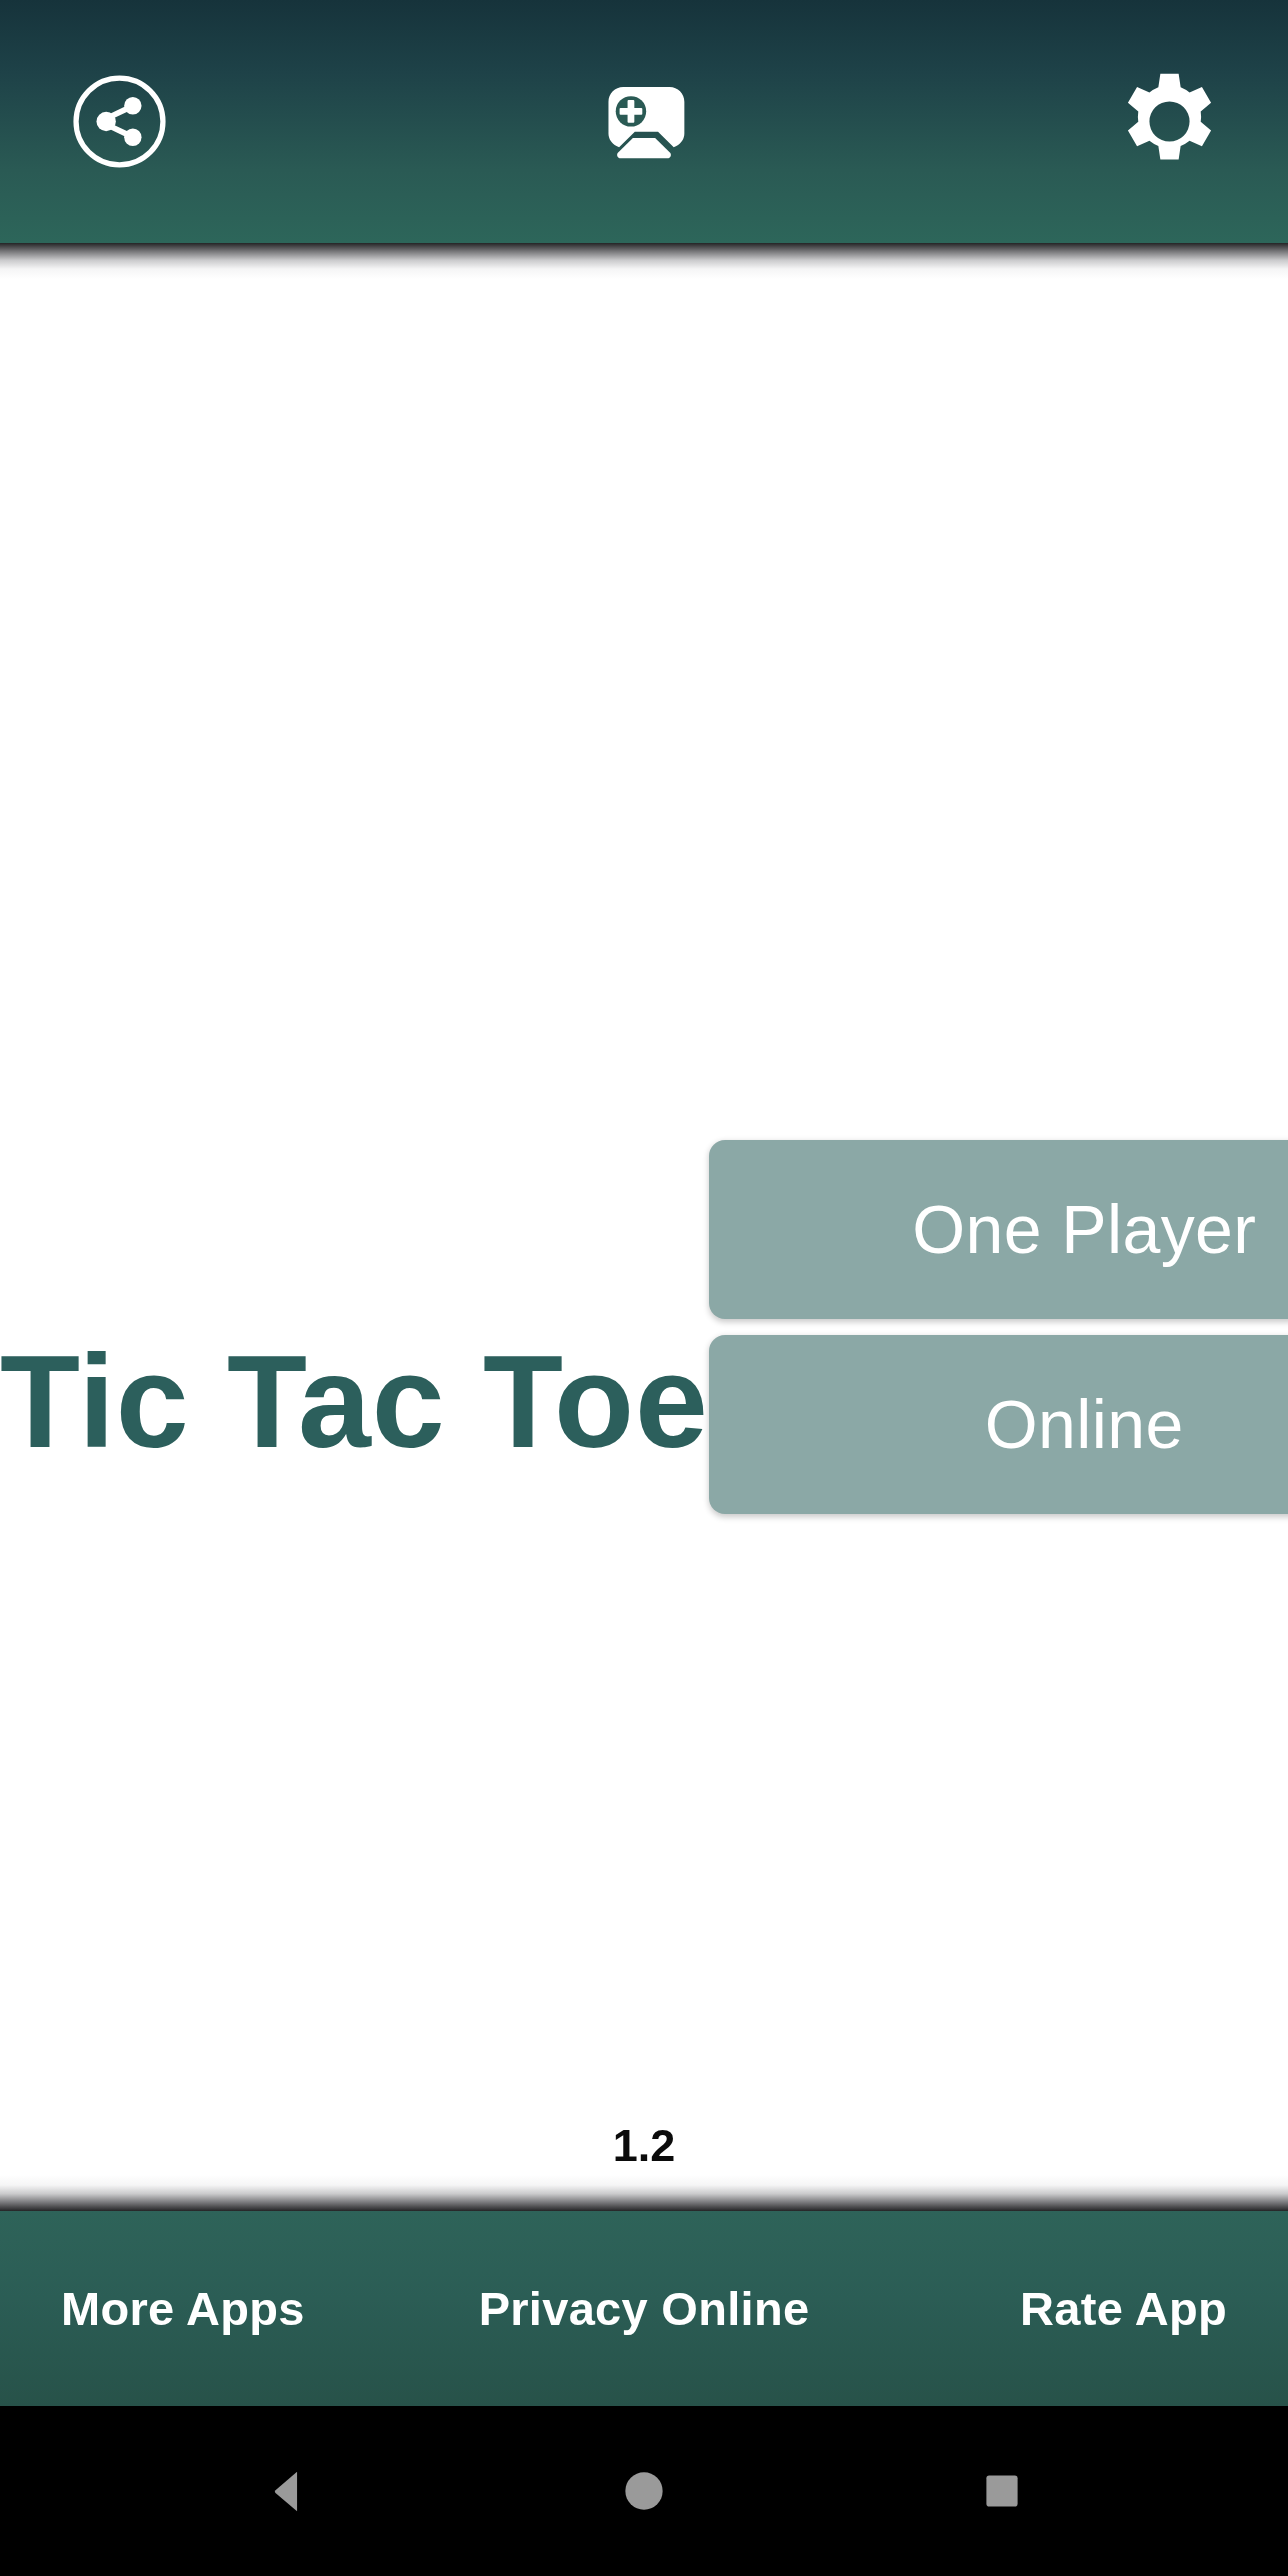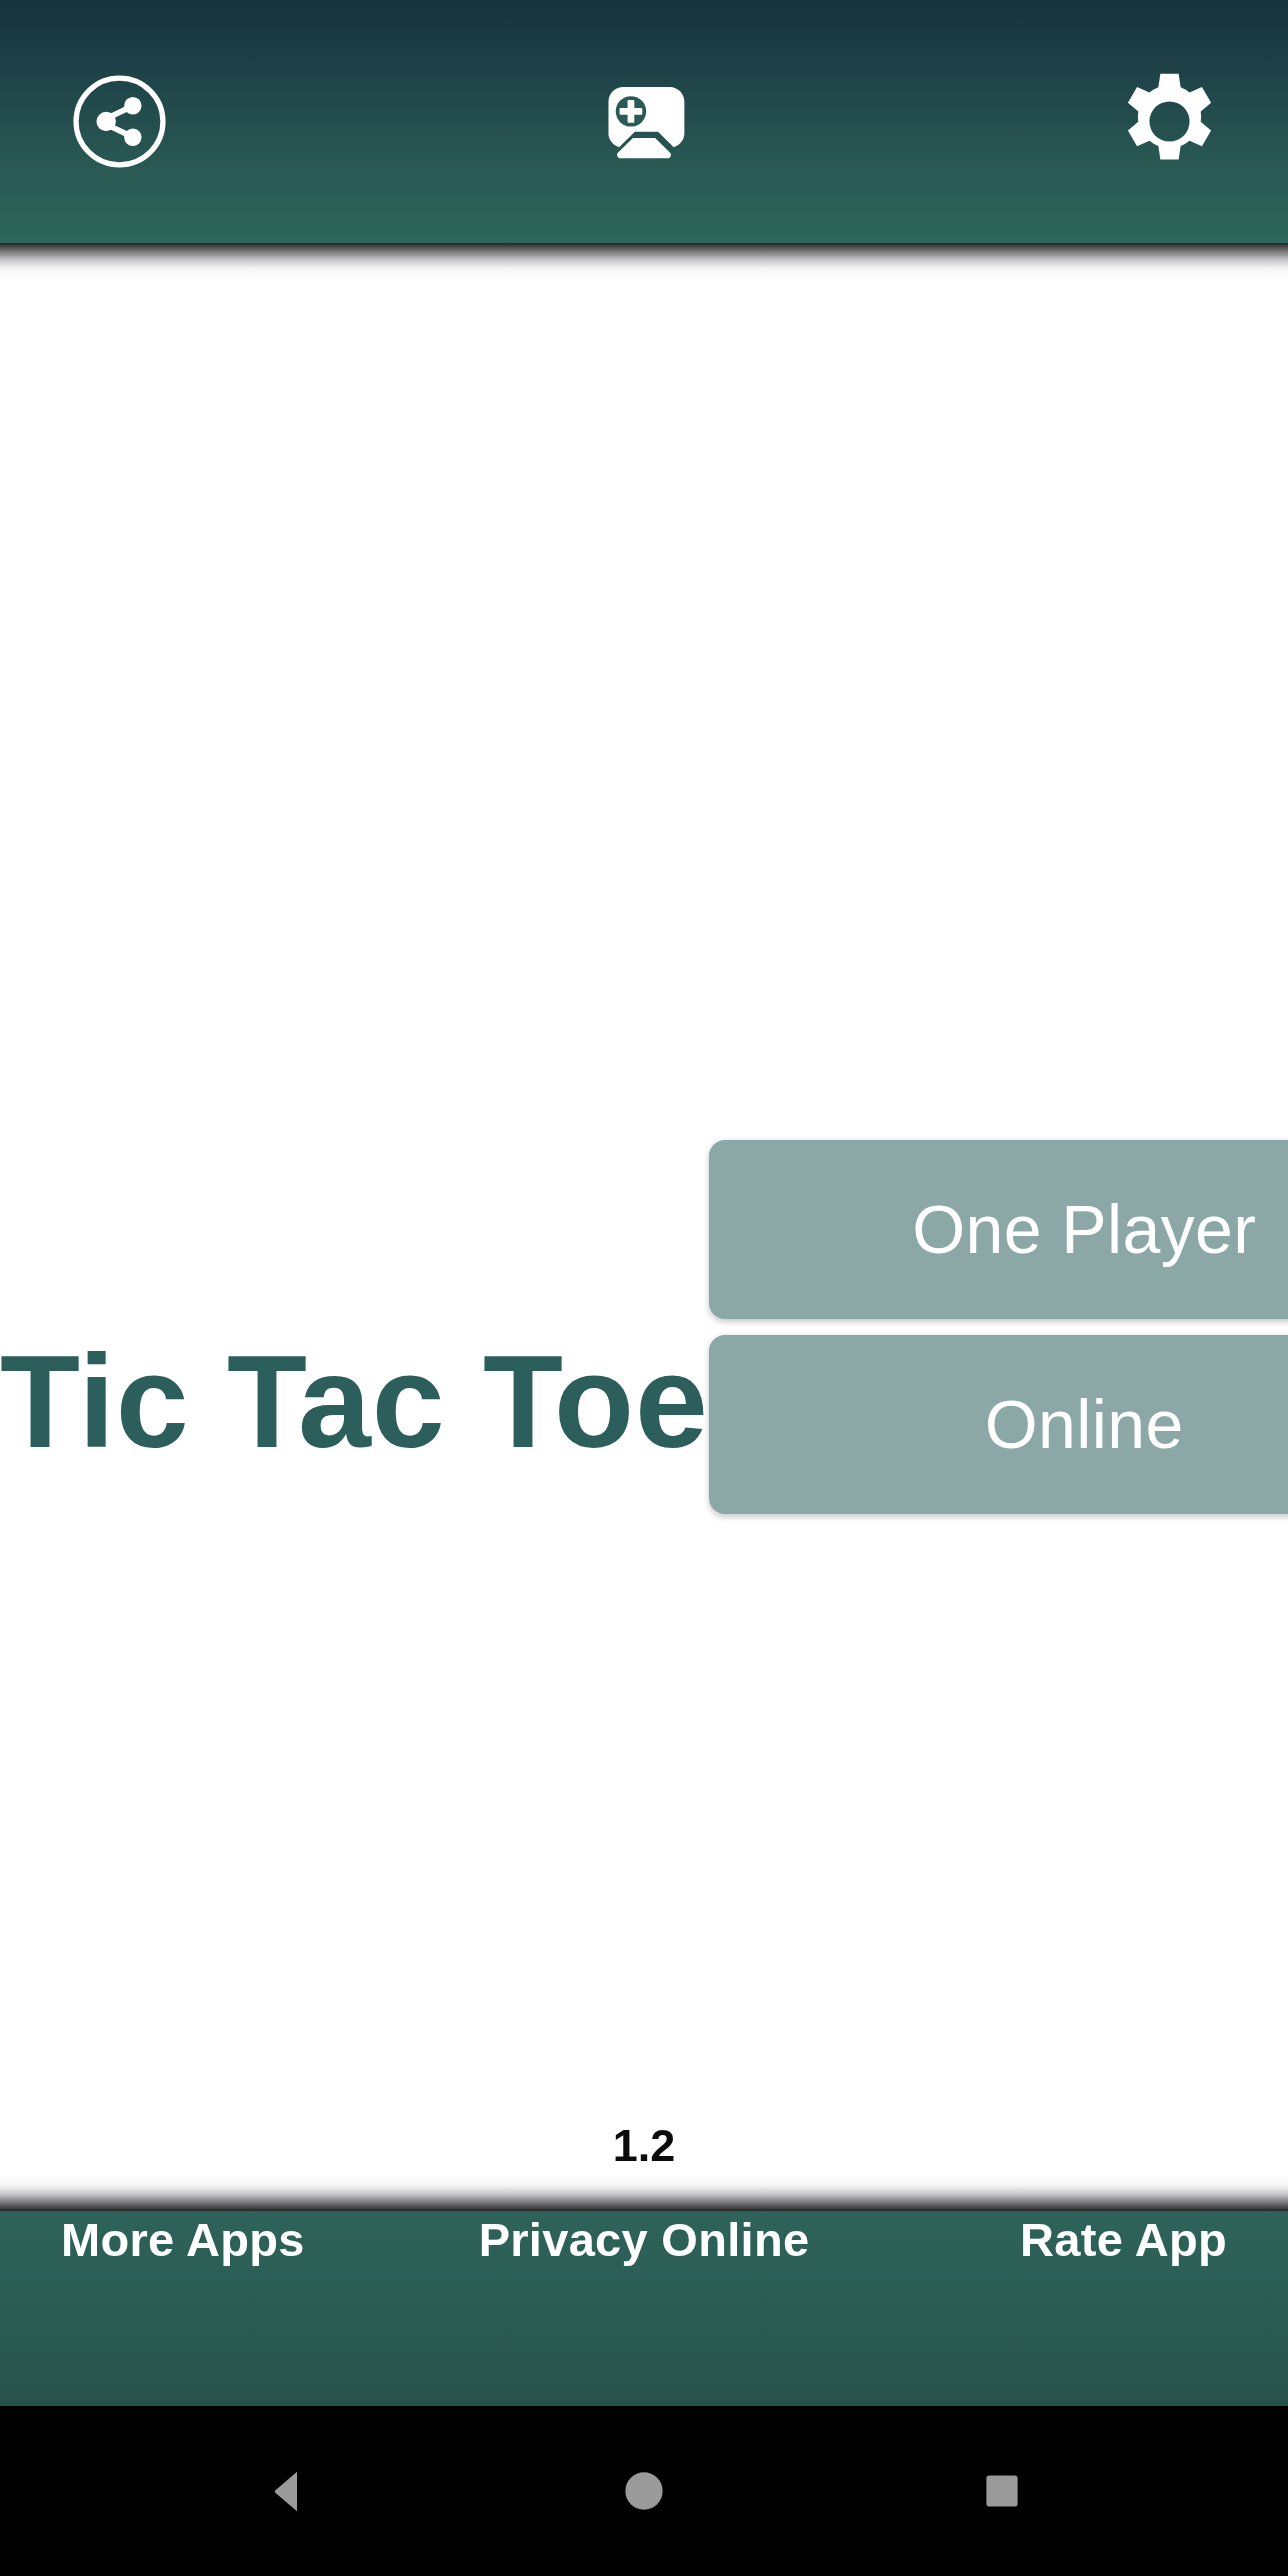--- a/index.html
+++ b/index.html
@@ -99,22 +99,22 @@
     color:#0b0b0b;
   }
 
   
   .footer {
     position:relative;
     flex:0 0 195px;
     height:195px;
     background:linear-gradient(180deg,#2e6359 0%,#2b5d55 45%,#275249 100%);
     display:flex;
-    align-items:flex-start;
-    padding:1px 23px;
+    align-items:center;
+    padding:12px 23px;
   }
   .footer-shadow {
     position:absolute;
     left:0; right:0; top:-36px;
     height:36px;
     background:linear-gradient(0deg,
         rgba(20,20,22,0.93) 0%,
         rgba(60,60,64,0.72) 22%,
         rgba(130,130,134,0.42) 48%,
         rgba(200,200,203,0.18) 72%,

